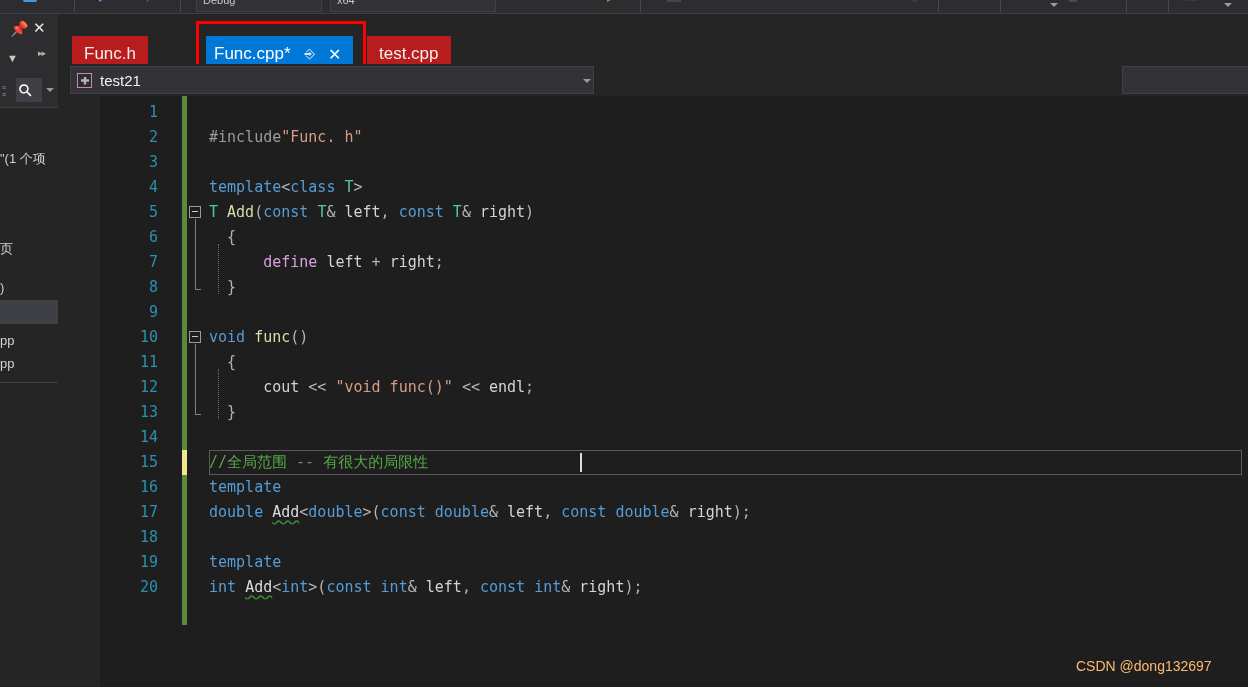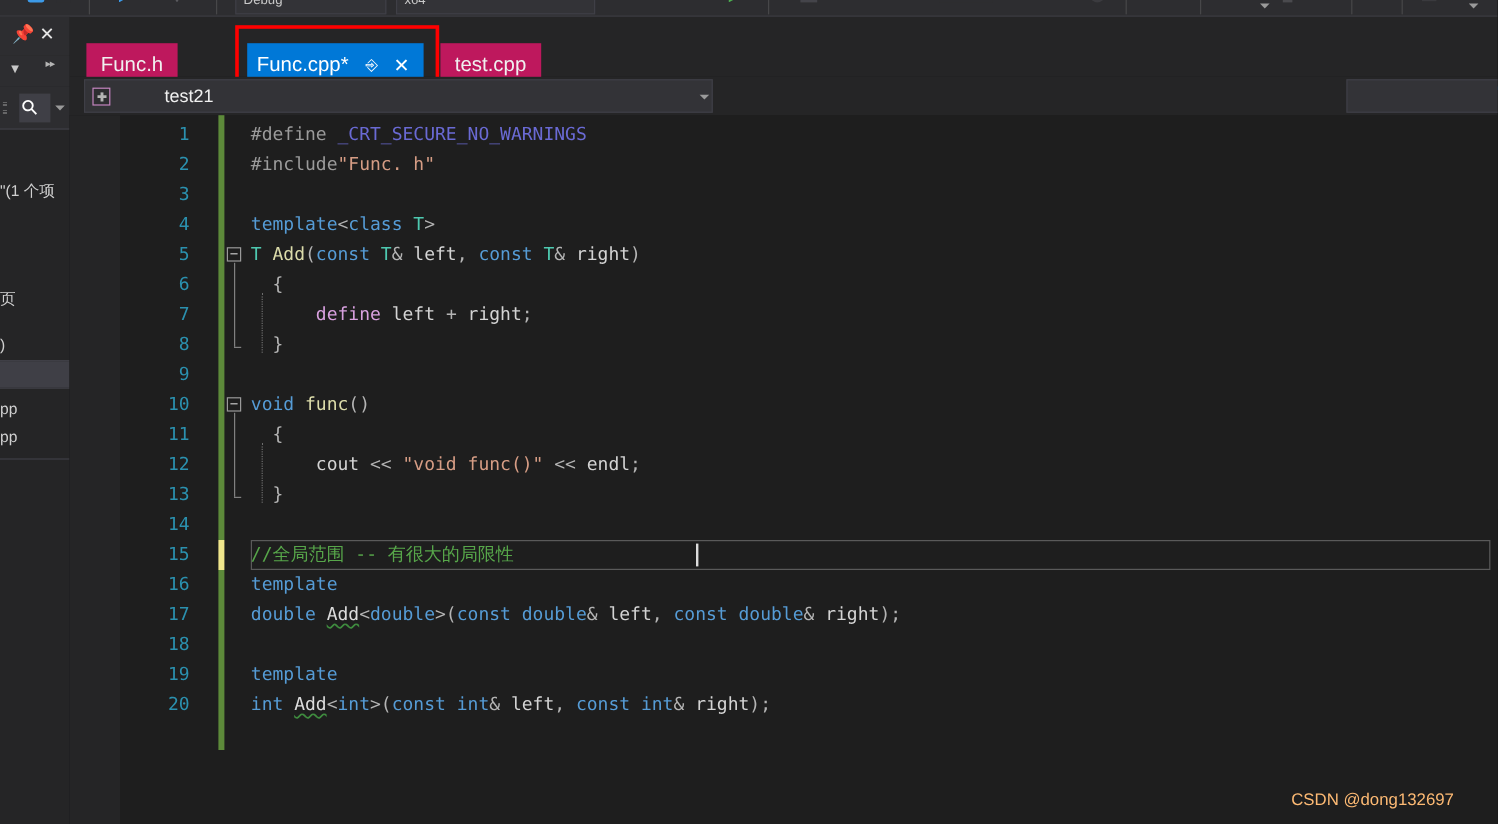--- a/index.html
+++ b/index.html
@@ -41,21 +41,21 @@
                  font-family:"DejaVu Sans", sans-serif; transform:rotate(-45deg); }
   .lp-sb-caret { position:absolute; left:46px; top:88px; }
   .lp-text { position:absolute; color:#d0d0d0; font-size:13px; white-space:nowrap; }
   .lp-selrow { position:absolute; left:0; width:58px; height:22px; background:#3f3f46; }
   .lp-divider { position:absolute; left:0; width:58px; height:1px; background:#3f3f46; }
 
   
   .tabstrip { position:absolute; left:58px; top:14px; width:1190px; height:50px; background:#252526; }
   .tab { position:absolute; top:22px; height:36px; display:flex; align-items:center;
          color:#f0f0f0; font-size:17px; white-space:nowrap; padding:0 12px; }
-  .tab.inactive { background:#be185d; color:#f0f0f0; }
+  .tab.inactive { background:#b91c1c; color:#f0f0f0; }
   .tab.active { background:#0078d7; color:#ffffff;padding-left:8px; }
   .tab-underline { position:absolute; top:58px; height:3px; background:#0078d7; }
   .tab-pin { font-size:13px; margin-left:14px; color:#ffffff; font-family:"DejaVu Sans", sans-serif; }
   .tab-close { font-size:16px; margin-left:13px; color:#ffffff; font-family:"DejaVu Sans", sans-serif; }
   .redbox { position:absolute; border:3px solid #fe0000; pointer-events:none; }
 
   
   .navbar { position:absolute; left:58px; top:64px; width:1190px; height:32px; background:#252526; }
   .navsel { position:absolute; top:2px; height:28px; background:#333337; border:1px solid #3f3f46;
             display:flex; align-items:center; color:#f0f0f0; font-size:15px; }
@@ -179,21 +179,21 @@
     <div class="tab inactive" style="left:309px;">
       <span>test.cpp</span>
     </div>
 
     <div class="tab-underline" style="left:17px; width:1173px;"></div>
   </div>
 
   <div class="redbox" style="left:196px; top:21px; width:170px; height:49px;"></div>
 
   <div class="navbar">
-    <div class="navsel" style="left:12px; width:524px;gap:37px;">
+    <div class="navsel" style="left:12px; width:524px;">
       <span class="proj-icon"></span>
       <span class="label">test21</span>
       <span class="navcaret">
         <span class="tb-caret" style="left:0;top:0;"></span>
       </span>
     </div>
 
 
     <div class="navsel" style="left:1064px; width:180px;"></div>
   </div>
@@ -238,21 +238,20 @@
       <div class="foldfoot" style="left:8px; top:318px;"></div>
     </div>
 
     <div class="indentguide" style="left:160px; top:148px; height:50px;"></div>
     <div class="indentguide" style="left:160px; top:273px; height:50px;"></div>
 
     <div class="curline" style="top:354px;"></div>
 
     <div class="codearea">
 
-      <div class="cl" style="top:4px;"><span class="t-pre">#define </span><span class="t-macro">_CRT_SECURE_NO_WARNINGS</span></div>
 
       <div class="cl" style="top:29px;"><span class="t-pre">#include</span><span class="t-str">"Func. h"</span></div>
 
       <div class="cl" style="top:54px;"></div>
 
       <div class="cl" style="top:79px;"><span class="t-kw">template</span><span class="t-op">&lt;</span><span class="t-kw">class</span> <span class="t-type">T</span><span class="t-op">&gt;</span></div>
 
       <div class="cl" style="top:104px;"><span class="t-type">T</span> <span class="t-fn">Add</span><span class="t-op">(</span><span class="t-kw">const</span> <span class="t-type">T</span><span class="t-op">&amp;</span> <span class="t-id">left</span><span class="t-op">,</span> <span class="t-kw">const</span> <span class="t-type">T</span><span class="t-op">&amp;</span> <span class="t-id">right</span><span class="t-op">)</span></div>
 
       <div class="cl" style="top:129px;"><span class="t-op">  {</span></div>

